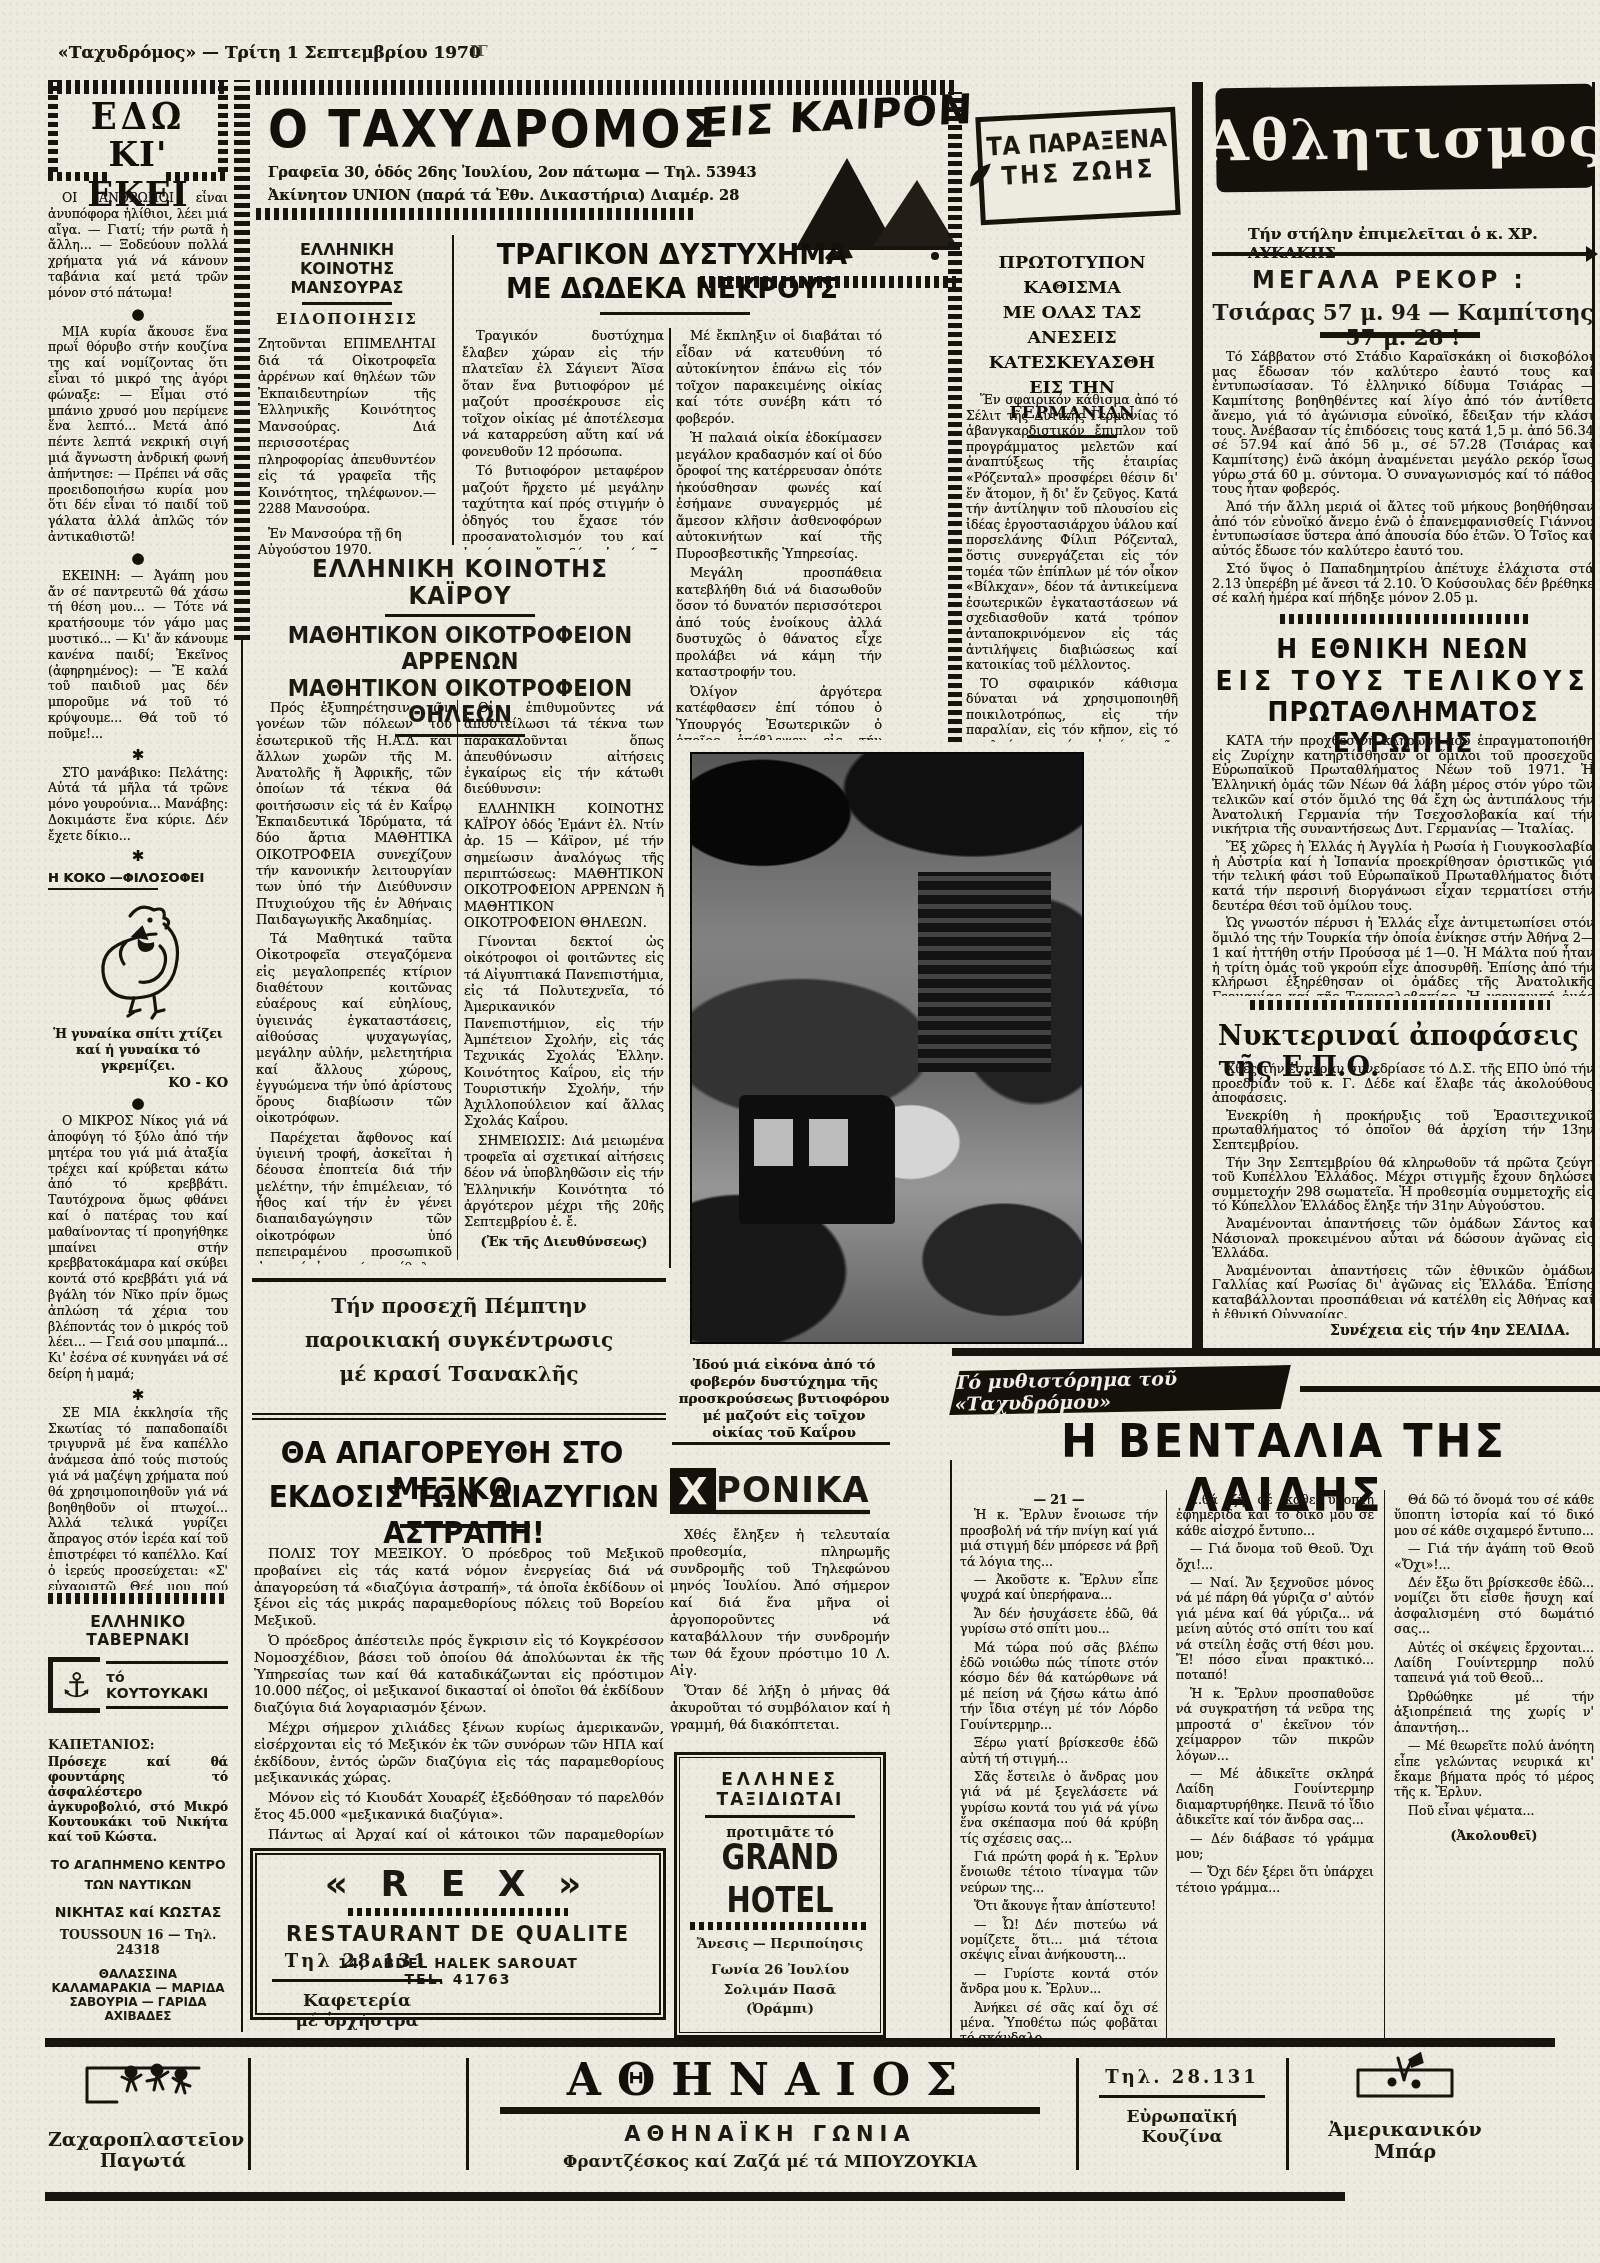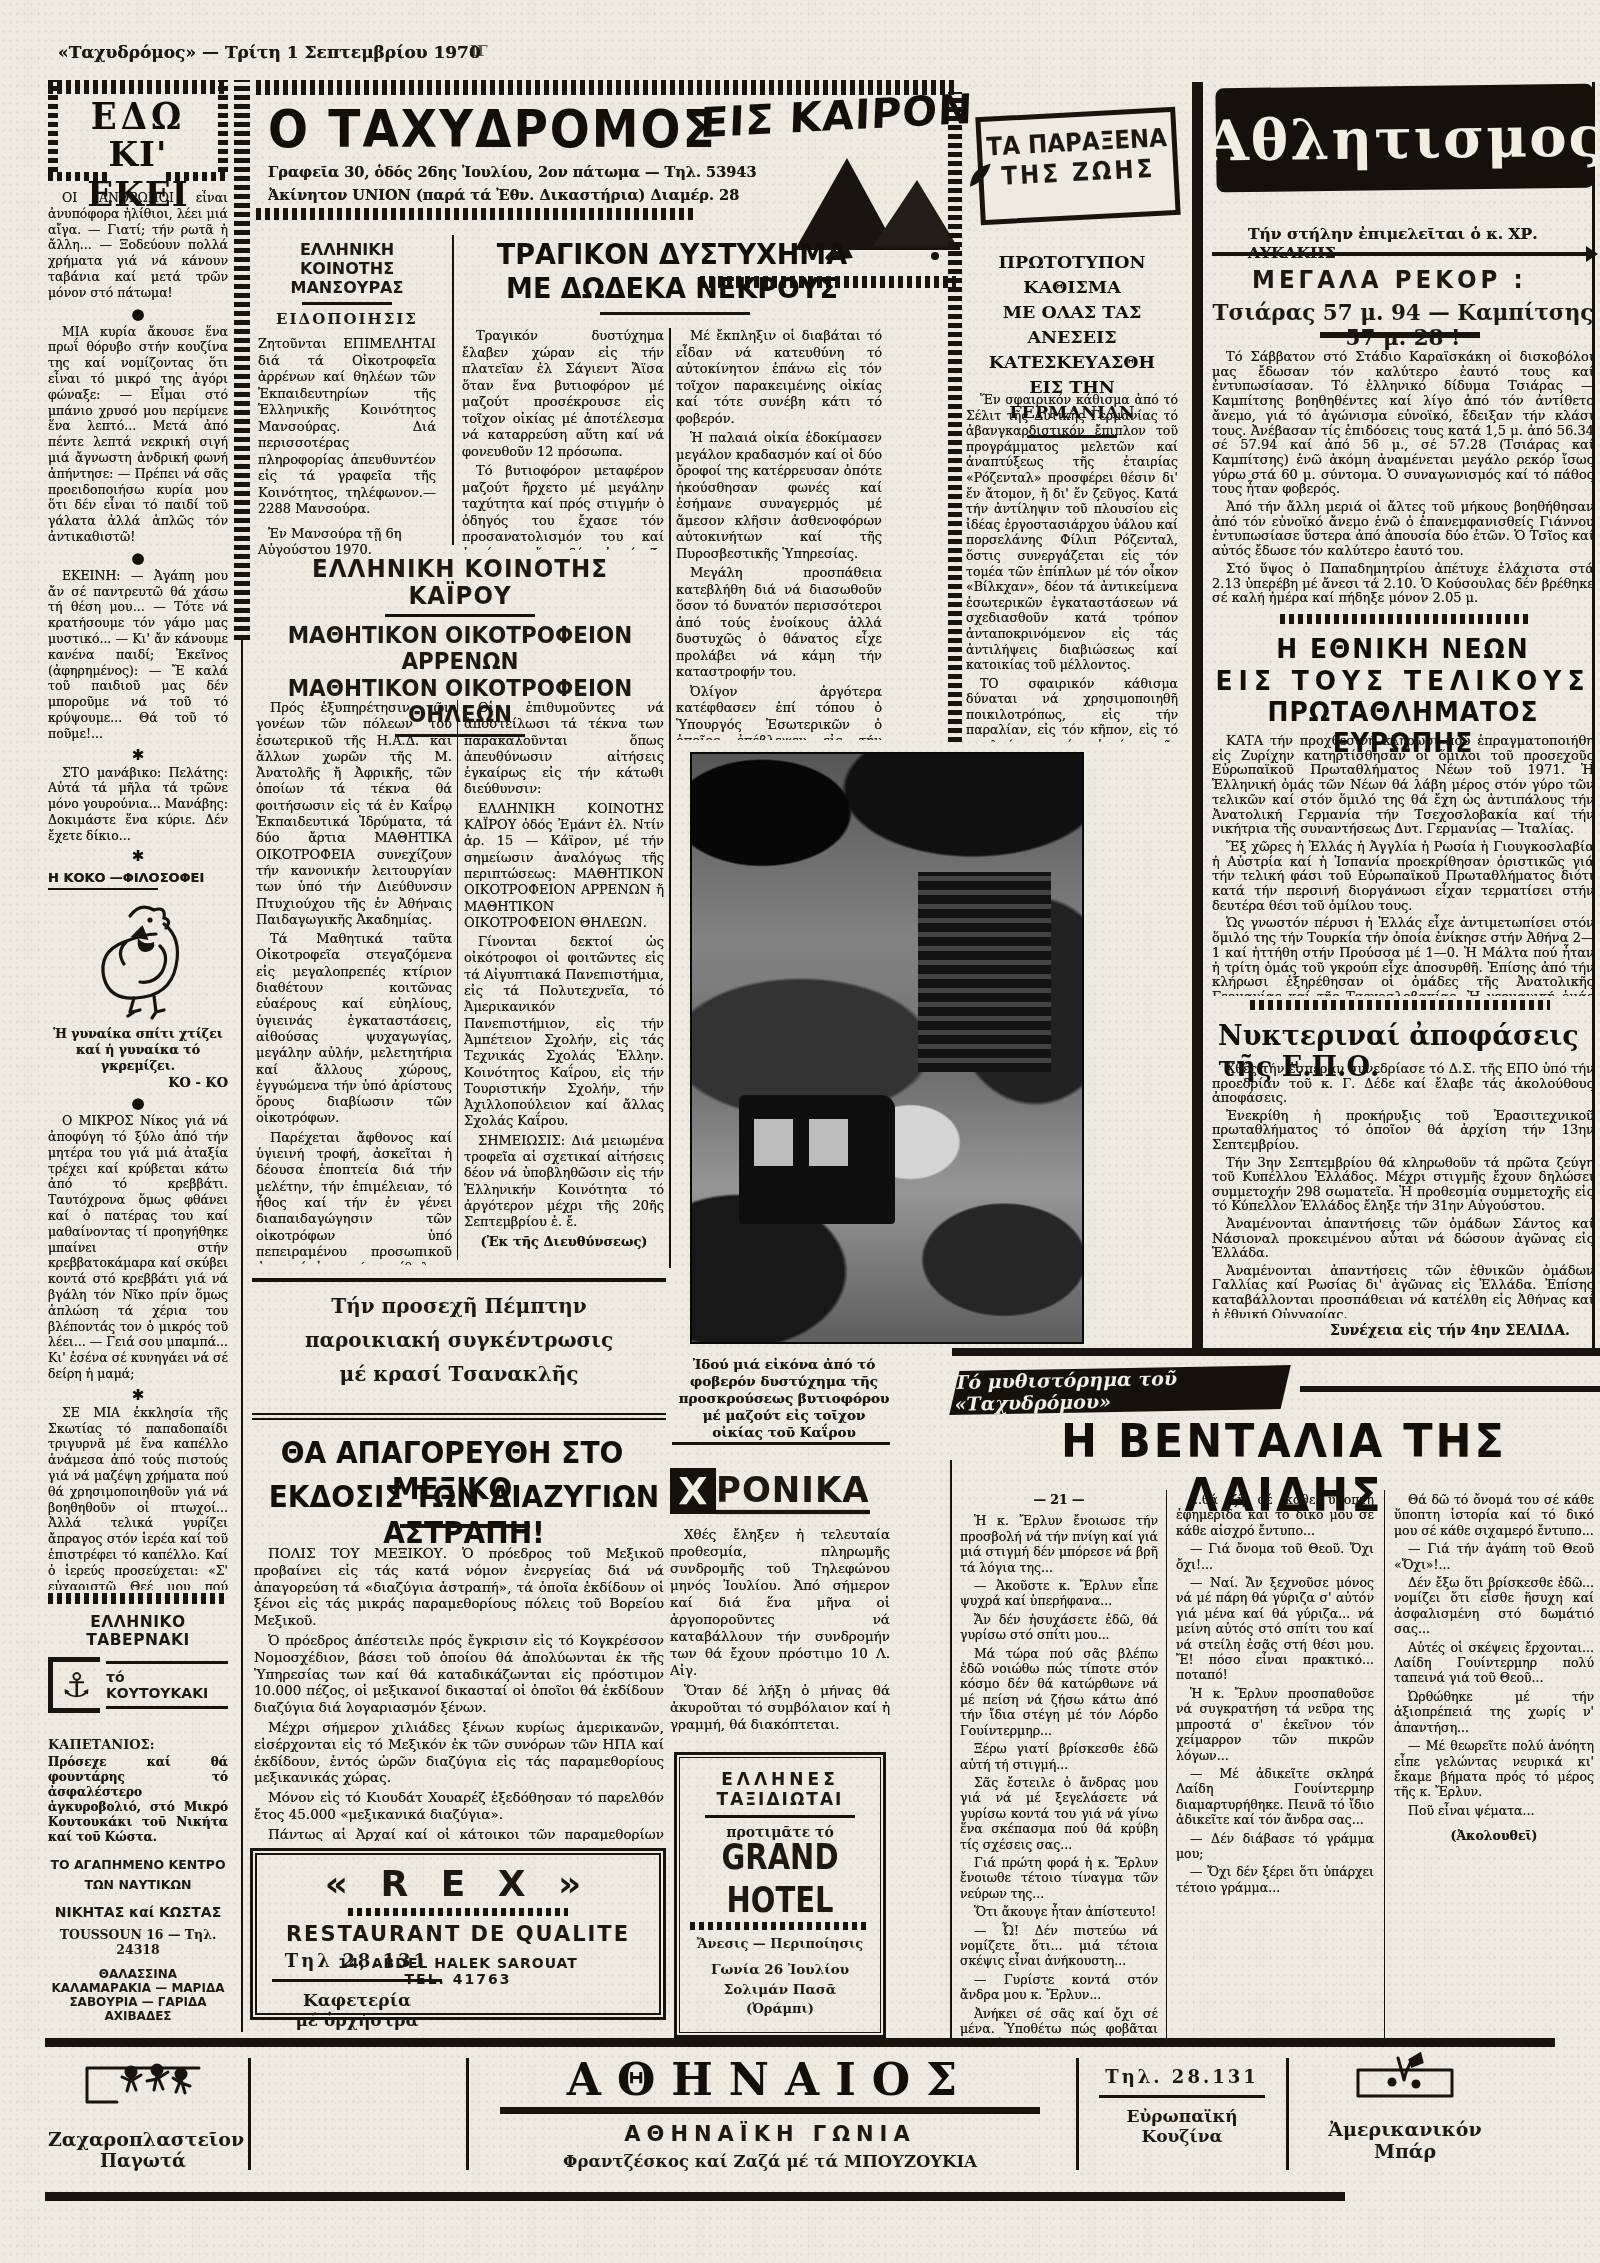--- a/index.html
+++ b/index.html
@@ -305,21 +305,21 @@
   <div class="abs" style="left:955px;top:1368px;width:330px;height:44px;background:#14100a;transform:skewX(-14deg) rotate(-1deg);display:flex;align-items:center;justify-content:center">
     <span class="t b" style="color:#f1ede1;font-size:19px;font-style:italic;transform:skewX(14deg)">Τό μυθιστόρημα τοῦ «Ταχυδρόμου»</span>
   </div>
   <div class="abs hrule" style="left:1300px;top:1386px;width:300px;height:6px"></div>
   <div class="abs headline" style="left:968px;top:1418px;width:632px;font-size:43px;letter-spacing:3px;text-align:center">Η ΒΕΝΤΑΛΙΑ ΤΗΣ ΛΑΙΔΗΣ</div>
   <div class="abs vrule" style="left:950px;top:1460px;width:2px;height:580px"></div>
   <div class="abs vrule" style="left:1166px;top:1490px;width:1px;height:548px"></div>
   <div class="abs vrule" style="left:1384px;top:1490px;width:1px;height:548px"></div>
 
   <div class="abs t j ink clip" style="left:960px;top:1492px;width:198px;height:546px;font-size:12.5px;line-height:15.4px">
-    <div class="c b" style="margin-bottom:6px">— 21 —</div>
+    <div class="c b" style="margin-bottom:0">— 21 —</div>
     <div class="p">Ἡ κ. Ἔρλυν ἔνοιωσε τήν προσβολή νά τήν πνίγη καί γιά μιά στιγμή δέν μπόρεσε νά βρῆ τά λόγια της...</div>
     <div class="p">— Ἀκοῦστε κ. Ἔρλυν εἶπε ψυχρά καί ὑπερήφανα...</div>
     <div class="p">Ἄν δέν ἡσυχάσετε ἐδῶ, θά γυρίσω στό σπίτι μου...</div>
     <div class="p">Μά τώρα πού σᾶς βλέπω ἐδῶ νοιώθω πώς τίποτε στόν κόσμο δέν θά κατώρθωνε νά μέ πείση νά ζήσω κάτω ἀπό τήν ἴδια στέγη μέ τόν Λόρδο Γουίντερμηρ...</div>
     <div class="p">Ξέρω γιατί βρίσκεσθε ἐδῶ αὐτή τή στιγμή...</div>
     <div class="p">Σᾶς ἔστειλε ὁ ἄνδρας μου γιά νά μέ ξεγελάσετε νά γυρίσω κοντά του γιά νά γίνω ἕνα σκέπασμα πού θά κρύβη τίς σχέσεις σας...</div>
     <div class="p">Γιά πρώτη φορά ἡ κ. Ἔρλυν ἔνοιωθε τέτοιο τίναγμα τῶν νεύρων της...</div>
     <div class="p">Ὅτι ἄκουγε ἦταν ἀπίστευτο!</div>
     <div class="p">— Ὦ! Δέν πιστεύω νά νομίζετε ὅτι... μιά τέτοια σκέψις εἶναι ἀνήκουστη...</div>
     <div class="p">— Γυρίστε κοντά στόν ἄνδρα μου κ. Ἔρλυν...</div>

